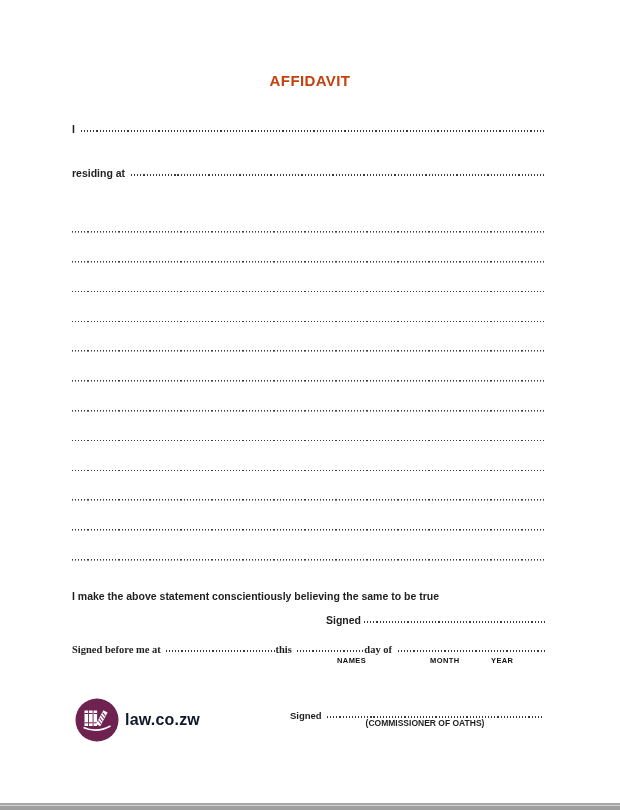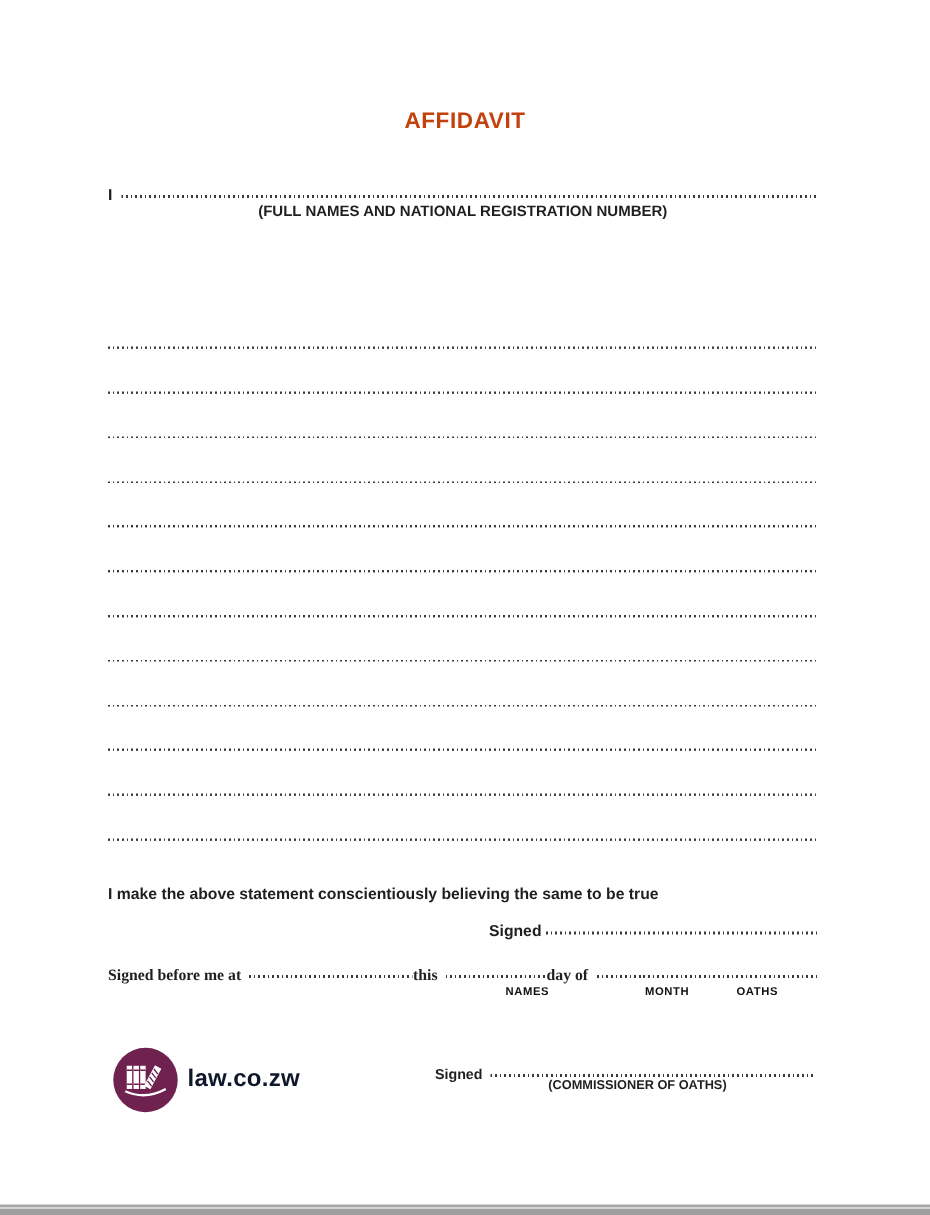--- a/index.html
+++ b/index.html
@@ -86,22 +86,25 @@
 
 <div class="sheet">
 
   <div class="doc-title">AFFIDAVIT</div>
 
   <div class="fill-row row-1">
     <span>I </span>
     <span class="dots"></span>
   </div>
 
-  <div class="row-caption">(FULL NAMES AND NATIONAL REGISTRATION NUMBER)</div>
 
+  <div class="fill-row row-2">
+    <span>residing at </span>
+    <span class="dots"></span>
+  </div>
 
 
   <div class="statement-lines">
       <div class="blank-line"></div>
       <div class="blank-line"></div>
       <div class="blank-line"></div>
       <div class="blank-line"></div>
       <div class="blank-line"></div>
       <div class="blank-line"></div>
       <div class="blank-line"></div>
@@ -123,21 +126,21 @@
     <span>Signed before me at </span>
     <span class="dots w112"></span>
     <span>this </span>
     <span class="dots w70"></span>
     <span>day of </span>
     <span class="dots"></span>
   </div>
 
   <div class="dmy dmy-date">NAMES</div>
   <div class="dmy dmy-month">MONTH</div>
-  <div class="dmy dmy-year">OATHS</div>
+  <div class="dmy dmy-year">YEAR</div>
 
   <div class="logo">
     <svg class="logo-mark" viewBox="0 0 44 44" aria-hidden="true">
       <circle cx="22" cy="22" r="21.5" fill="#6f2150"></circle>
       <rect x="9.5" y="12.5" width="3.6" height="15.5" fill="#ffffff"></rect>
       <rect x="14" y="12.5" width="3.6" height="15.5" fill="#ffffff"></rect>
       <rect x="18.5" y="12.5" width="3.6" height="15.5" fill="#ffffff"></rect>
       <path d="M9.5 15.5h3.6 M14 15.5h3.6 M18.5 15.5h3.6 M9.5 24.8h3.6 M14 24.8h3.6 M18.5 24.8h3.6" stroke="#6f2150" stroke-width="1" fill="none"></path>
       <g transform="rotate(28 27 20)">
         <rect x="24.5" y="12.5" width="4.8" height="15.5" fill="#ffffff"></rect>

